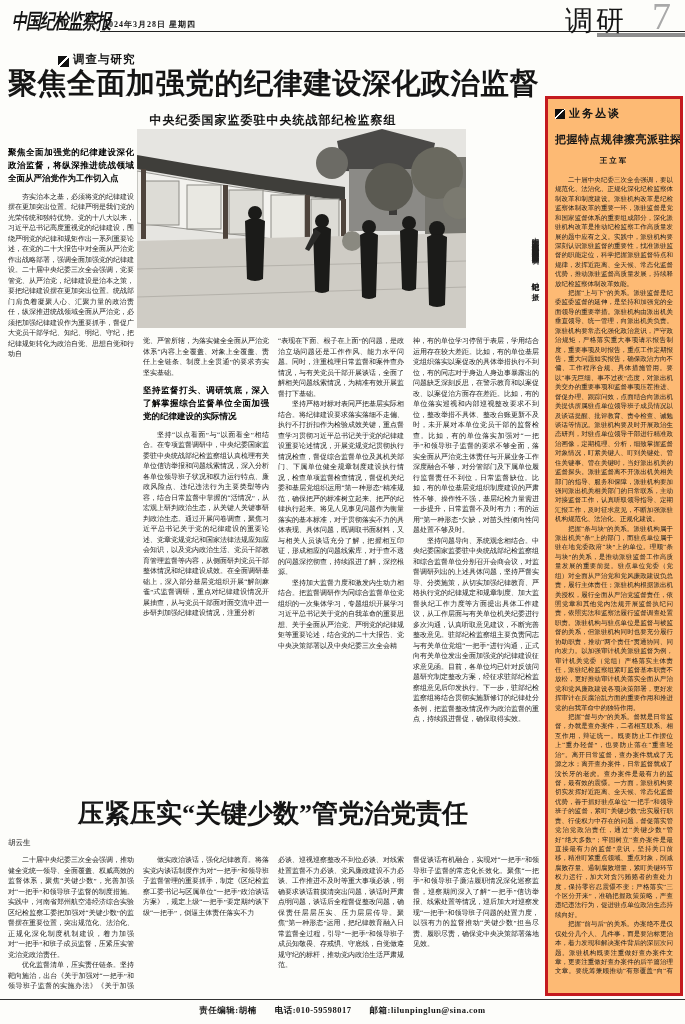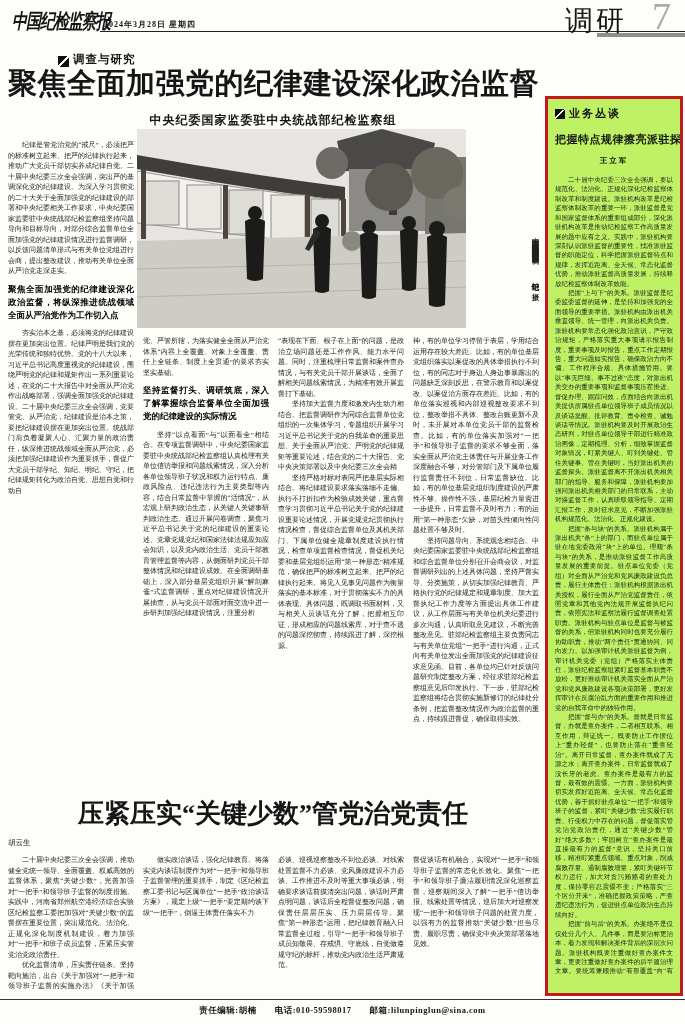--- a/index.html
+++ b/index.html
@@ -55,21 +55,21 @@
     font-size:26px; font-weight:900; white-space:nowrap;
   }
   .b-byline { position:absolute; left:8px; width:530px; top:838px; font-size:7.5px; }
   .bc1 { left:8px; top:855px; height:137px; }
   .bc2 { left:143px; top:855px; height:137px; }
   .bc3 { left:278px; top:855px; height:137px; }
   .bc4 { left:413px; top:855px; height:137px; }
   
   .sidebar {
     position:absolute; left:545px; top:96px; width:138px; height:900px;
-    border:3px solid #c41a1f; background:#bef264; padding:7px 7px; overflow:hidden;
+    border:3px solid #c41a1f; background:#fdba74; padding:7px 7px; overflow:hidden;
   }
   .sb-kicker { display:flex; align-items:center; gap:4px; }
   .sb-kicker .kicker-icon { width:10px; height:10px; }
   .sb-kicker-label { font-size:11px; font-weight:bold; letter-spacing:2px; }
   .sb-headline { margin-top:11px; text-align:center; font-size:11px; font-weight:900; letter-spacing:0.5px; white-space:nowrap; }
   .sb-author { margin-top:9px; text-align:center; font-size:7.5px; font-weight:bold; letter-spacing:2px; }
   .sb-body { margin-top:9px; font-size:6.5px; line-height:1.45; text-align:justify; color:#1c1c1c; height:800px; overflow:hidden; }
   .sb-body p { text-indent:2em; margin:0; }
   
   .footer-rule { position:absolute; left:0; right:0; top:999px; height:1px; background:#333; }
@@ -143,33 +143,32 @@
       </g>
       <path d="M178,100 L168,120 L172,122 L184,104 Z" fill="#2a2a28"></path>
     </svg>
   </div>
   <div class="photo-caption">
     <span>中央纪委国家监委驻中央统战部纪检监察组在贵州省黔西南布依族苗族自治州基层社区开展调研。</span>
     <span class="photo-credit">钟纪记 摄</span>
   </div>
 
   <div class="col c1">
-      <p class="body">纪律是管党治党的“戒尺”，必须把严的标准树立起来、把严的纪律执行起来，推动广大党员干部切实养成纪律自觉。二十届中央纪委三次全会强调，突出严的基调深化党的纪律建设。为深入学习贯彻党的二十大关于全面加强党的纪律建设的部署和中央纪委相关工作要求，中央纪委国家监委驻中央统战部纪检监察组坚持问题导向和目标导向，对部分综合监督单位全面加强党的纪律建设情况进行监督调研，以反馈问题清单形式与有关单位党组进行会商，提出整改建议，推动有关单位全面从严治党走深走实。</p>
       <p class="subhead">聚焦全面加强党的纪律建设深化政治监督，将纵深推进统战领域全面从严治党作为工作切入点</p>
       <p class="body">夯实治本之基，必须将党的纪律建设摆在更加突出位置。纪律严明是我们党的光荣传统和独特优势。党的十八大以来，习近平总书记高度重视党的纪律建设，围绕严明党的纪律和规矩作出一系列重要论述，在党的二十大报告中对全面从严治党作出战略部署，强调全面加强党的纪律建设。二十届中央纪委三次全会强调，党要管党、从严治党，纪律建设是治本之策，要把纪律建设摆在更加突出位置。统战部门肩负着凝聚人心、汇聚力量的政治责任，纵深推进统战领域全面从严治党，必须把加强纪律建设作为重要抓手，督促广大党员干部学纪、知纪、明纪、守纪，把纪律规矩转化为政治自觉、思想自觉和行动自</p>
     </div>
   <div class="col c2">
       <p class="cont">觉、严管所辖，为落实健全全面从严治党体系“内容上全覆盖、对象上全覆盖、责任上全链条、制度上全贯通”的要求夯实坚实基础。</p>
       <p class="subhead">坚持监督打头、调研筑底，深入了解掌握综合监督单位全面加强党的纪律建设的实际情况</p>
       <p class="body">坚持“以点看面”与“以面看全”相结合。在专项监督调研中，中央纪委国家监委驻中央统战部纪检监察组认真梳理有关单位信访举报和问题线索情况，深入分析各单位领导班子状况和权力运行特点、廉政风险点、违纪违法行为主要类型等内容，结合日常监督中掌握的“活情况”，从宏观上研判政治生态，从关键人关键事研判政治生态。通过开展问卷调查，聚焦习近平总书记关于党的纪律建设的重要论述、党章党规党纪和国家法律法规应知应会知识，以及党内政治生活、党员干部教育管理监督等内容，从侧面研判党员干部整体情况和纪律建设成效。在全面调研基础上，深入部分基层党组织开展“解剖麻雀”式监督调研，重点对纪律建设情况开展抽查，从与党员干部面对面交流中进一步研判加强纪律建设情况，注重分析</p>
     </div>
   <div class="col c3">
       <p class="cont">“表现在下面、根子在上面”的问题，是政治立场问题还是工作作风、能力水平问题。同时，注重梳理日常监督和案件查办情况，与有关党员干部开展谈话，全面了解相关问题线索情况，为精准有效开展监督打下基础。</p>
+      <p class="body">坚持严格对标对表同严把基层实际相结合。将纪律建设要求落实落细不走偏、执行不打折扣作为检验成效关键，重点督查学习贯彻习近平总书记关于党的纪律建设重要论述情况，开展党规党纪贯彻执行情况检查，督促综合监督单位及其机关部门、下属单位健全规章制度建设执行情况，检查单项监督检查情况，督促机关纪委和基层党组织运用“第一种形态”精准规范，确保把严的标准树立起来、把严的纪律执行起来。将见人见事见问题作为衡量落实的基本标准，对于贯彻落实不力的具体表现、具体问题，既调取书面材料，又与相关人员谈话充分了解，把握相互印证，形成相应的问题线索库，对于查不透的问题深挖彻查，持续跟进了解，深挖根源。</p>
       <p class="body">坚持加大监督力度和激发内生动力相结合。把监督调研作为同综合监督单位党组织的一次集体学习，专题组织开展学习习近平总书记关于党的自我革命的重要思想、关于全面从严治党、严明党的纪律规矩等重要论述，结合党的二十大报告、党中央决策部署以及中央纪委三次全会精</p>
-      <p class="body">坚持严格对标对表同严把基层实际相结合。将纪律建设要求落实落细不走偏、执行不打折扣作为检验成效关键，重点督查学习贯彻习近平总书记关于党的纪律建设重要论述情况，开展党规党纪贯彻执行情况检查，督促综合监督单位及其机关部门、下属单位健全规章制度建设执行情况，检查单项监督检查情况，督促机关纪委和基层党组织运用“第一种形态”精准规范，确保把严的标准树立起来、把严的纪律执行起来。将见人见事见问题作为衡量落实的基本标准，对于贯彻落实不力的具体表现、具体问题，既调取书面材料，又与相关人员谈话充分了解，把握相互印证，形成相应的问题线索库，对于查不透的问题深挖彻查，持续跟进了解，深挖根源。</p>
     </div>
   <div class="col c4">
       <p class="cont">神，有的单位学习停留于表层，学用结合运用存在较大差距。比如，有的单位基层党组织落实以案促改的具体举措执行不到位，有的同志对于身边人身边事暴露出的问题缺乏深刻反思，在警示教育和以案促改、以案促治方面存在差距。比如，有的单位落实巡视和内部巡视整改要求不到位，整改举措不具体、整改台账更新不及时，未开展对本单位党员干部的监督检查。比如，有的单位落实加强对“一把手”和领导班子监督的要求不够全面，落实全面从严治党主体责任与开展业务工作深度融合不够，对分管部门及下属单位履行监督责任不到位，日常监督缺位。比如，有的单位基层党组织制度建设的严肃性不够、操作性不强，基层纪检力量需进一步提升，日常监督不及时有力；有的运用“第一种形态”欠缺，对苗头性倾向性问题处置不够及时。</p>
       <p class="body">坚持问题导向、系统观念相结合。中央纪委国家监委驻中央统战部纪检监察组和综合监督单位分别召开会商会议，对监督调研列出的上述具体问题，坚持严督实导、分类施策，从切实加强纪律教育、严格执行党的纪律规定和规章制度、加大监督执纪工作力度等方面提出具体工作建议，从工作层面与有关单位机关纪委进行多次沟通，认真听取意见建议，不断完善整改意见。驻部纪检监察组主要负责同志与有关单位党组“一把手”进行沟通，正式向有关单位发出全面加强党的纪律建设征求意见函。目前，各单位均已针对反馈问题研究制定整改方案，经征求驻部纪检监察组意见后印发执行。下一步，驻部纪检监察组将结合贯彻实施新修订的纪律处分条例，把监督整改情况作为政治监督的重点，持续跟进督促，确保取得实效。</p>
     </div>
 
   <div class="b-headline">压紧压实“关键少数”管党治党责任</div>
   <div class="b-byline">胡云生</div>
   <div class="col bc1">
       <p class="body">二十届中央纪委三次全会强调，推动健全党统一领导、全面覆盖、权威高效的监督体系，聚焦“关键少数”，完善加强对“一把手”和领导班子监督的制度措施。实践中，河南省郑州航空港经济综合实验区纪检监察工委把加强对“关键少数”的监督摆在重要位置，突出规范化、法治化、正规化深化制度机制建设，着力加强对“一把手”和班子成员监督，压紧压实管党治党政治责任。</p>

